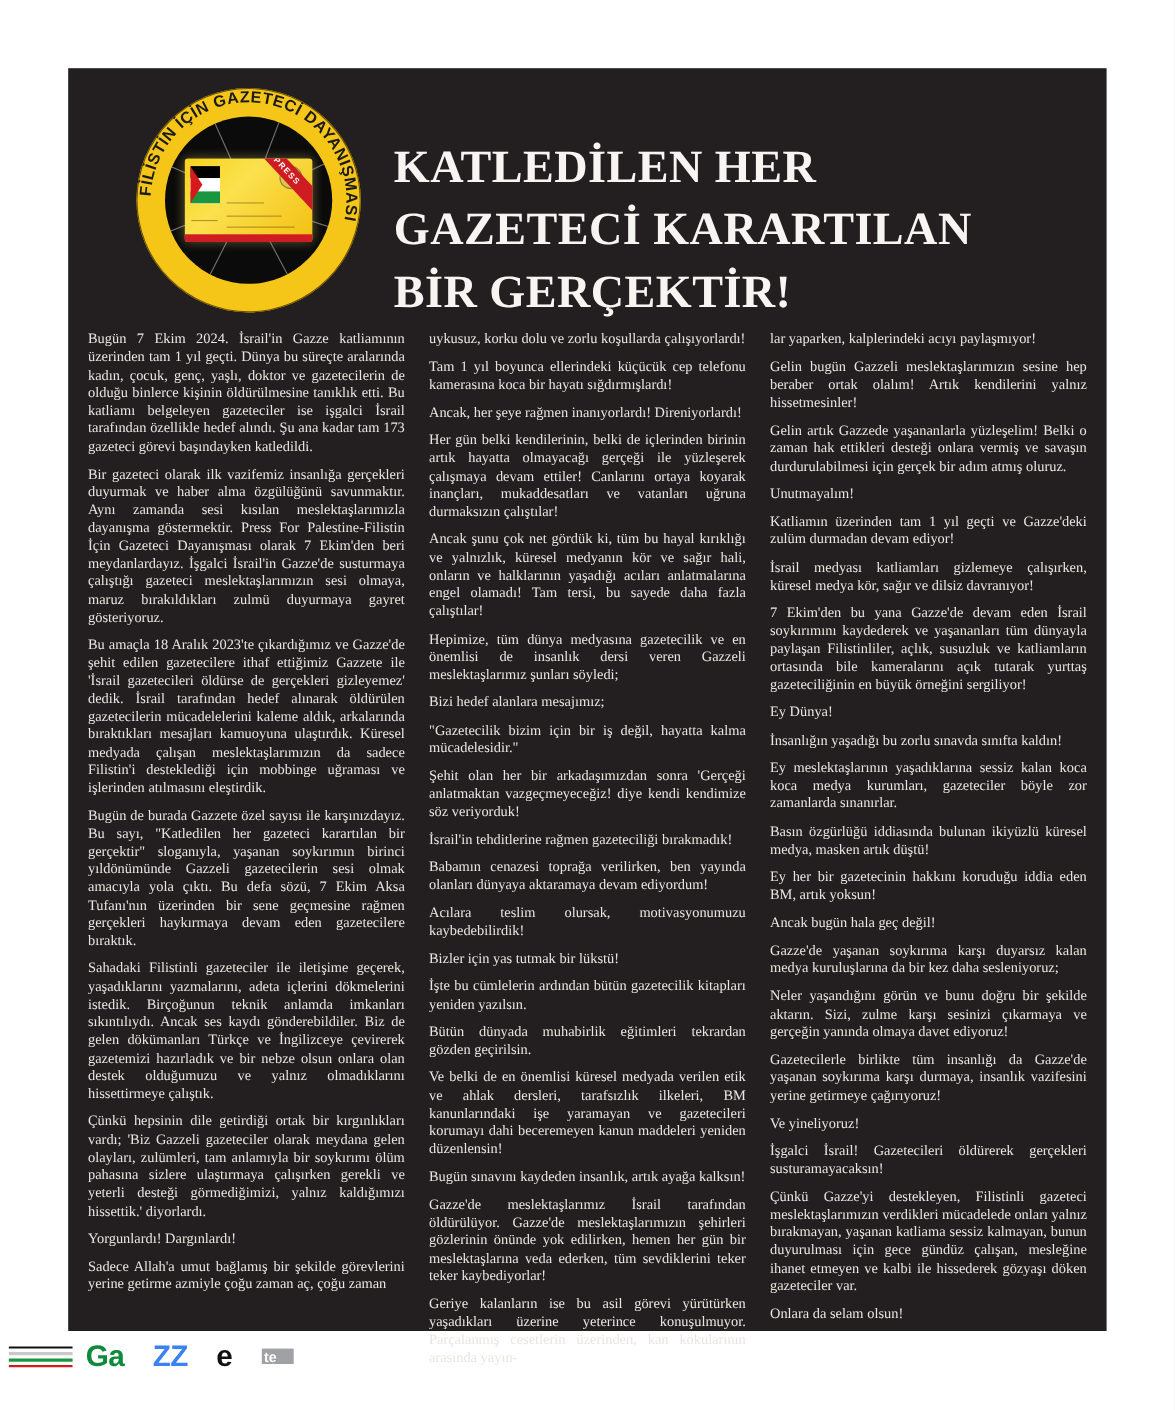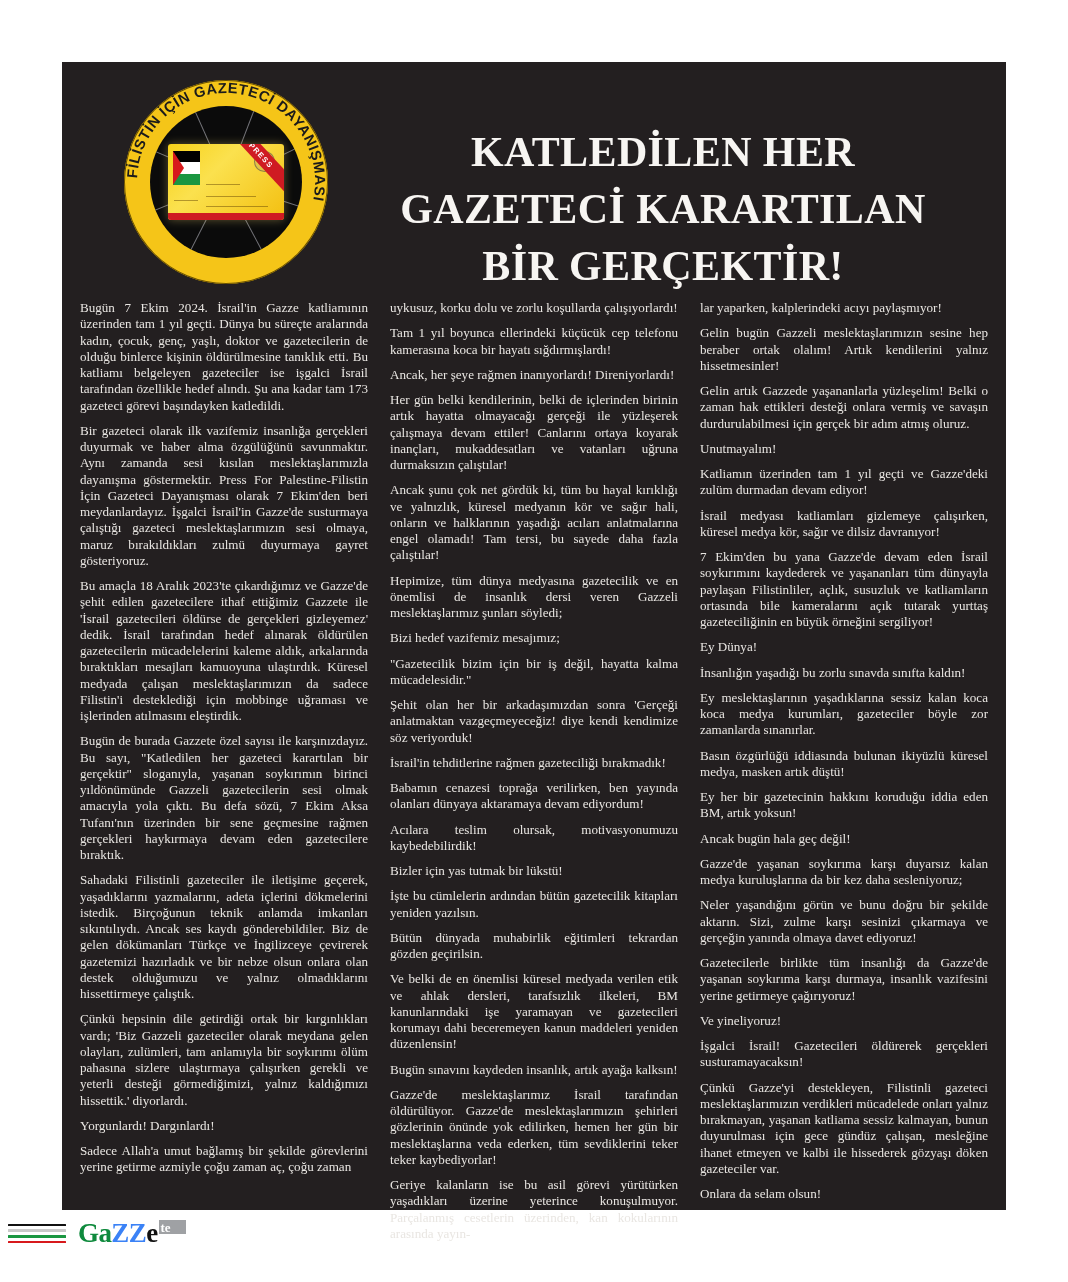--- a/index.html
+++ b/index.html
@@ -166,21 +166,20 @@
     line-height: 7px;
     letter-spacing: .2px;
   }
 
   
   .headline {
     position: absolute;
     left: 296px;
     top: 34px;
     width: 610px;
-    text-align: center;
     color: #f7f5f2;
     font-family: "Liberation Serif", "DejaVu Serif", serif;
     font-weight: bold;
     font-size: 42px;
     line-height: 1.36;
     letter-spacing: .4px;
   }
   .headline .hl-line { display: block; white-space: nowrap; }
 
   
@@ -235,27 +234,28 @@
     margin-bottom: 3.2px;
     border-radius: .5px;
   }
   .flag-bars i:last-child { margin-bottom: 0; }
   .fb-black { background: #111111; }
   .fb-white { background: #c9c9c9; }
   .fb-green { background: #1a9641; }
   .fb-red   { background: #d7191c; }
 
   .brand {
-    font-family: Liberation Serif, serif;
+    font-family: Liberation Sans, sans-serif;
     font-weight: bold;
     font-size: 27px;
     line-height: 1;
     letter-spacing: -.6px;
     display: flex;
-    align-items: flex-start;
+    align-items: center;
+    gap: 26px;
   }
   .brand .b-ga { color: #0f8a3d; }
   .brand .b-zz { color: #3b82f6; }
   .brand .b-e  { color: #111111; }
   .brand .b-te {
     color: #ffffff;
     background: #9fa1a4;
     font-size: 13px;
     padding: 1px 15px 0 2px;
     margin-left: 1px;
@@ -335,21 +335,21 @@
         <p>Yorgunlardı! Dargınlardı!</p>
         <p>Sadece Allah'a umut bağlamış bir şekilde görevlerini yerine getirme azmiyle çoğu zaman aç, çoğu zaman</p>
       </div>
     <div class="col">
         <p>uykusuz, korku dolu ve zorlu koşullarda çalışıyorlardı!</p>
         <p>Tam 1 yıl boyunca ellerindeki küçücük cep telefonu kamerasına koca bir hayatı sığdırmışlardı!</p>
         <p>Ancak, her şeye rağmen inanıyorlardı! Direniyorlardı!</p>
         <p>Her gün belki kendilerinin, belki de içlerinden birinin artık hayatta olmayacağı gerçeği ile yüzleşerek çalışmaya devam ettiler! Canlarını ortaya koyarak inançları, mukaddesatları ve vatanları uğruna durmaksızın çalıştılar!</p>
         <p>Ancak şunu çok net gördük ki, tüm bu hayal kırıklığı ve yalnızlık, küresel medyanın kör ve sağır hali, onların ve halklarının yaşadığı acıları anlatmalarına engel olamadı! Tam tersi, bu sayede daha fazla çalıştılar!</p>
         <p>Hepimize, tüm dünya medyasına gazetecilik ve en önemlisi de insanlık dersi veren Gazzeli meslektaşlarımız şunları söyledi;</p>
-        <p>Bizi hedef vazifemiz mesajımız;</p>
+        <p>Bizi hedef alanlara mesajımız;</p>
         <p>"Gazetecilik bizim için bir iş değil, hayatta kalma mücadelesidir."</p>
         <p>Şehit olan her bir arkadaşımızdan sonra 'Gerçeği anlatmaktan vazgeçmeyeceğiz! diye kendi kendimize söz veriyorduk!</p>
         <p>İsrail'in tehditlerine rağmen gazeteciliği bırakmadık!</p>
         <p>Babamın cenazesi toprağa verilirken, ben yayında olanları dünyaya aktaramaya devam ediyordum!</p>
         <p>Acılara teslim olursak, motivasyonumuzu kaybedebilirdik!</p>
         <p>Bizler için yas tutmak bir lükstü!</p>
         <p>İşte bu cümlelerin ardından bütün gazetecilik kitapları yeniden yazılsın.</p>
         <p>Bütün dünyada muhabirlik eğitimleri tekrardan gözden geçirilsin.</p>
         <p>Ve belki de en önemlisi küresel medyada verilen etik ve ahlak dersleri, tarafsızlık ilkeleri, BM kanunlarındaki işe yaramayan ve gazetecileri korumayı dahi beceremeyen kanun maddeleri yeniden düzenlensin!</p>
         <p>Bugün sınavını kaydeden insanlık, artık ayağa kalksın!</p>

